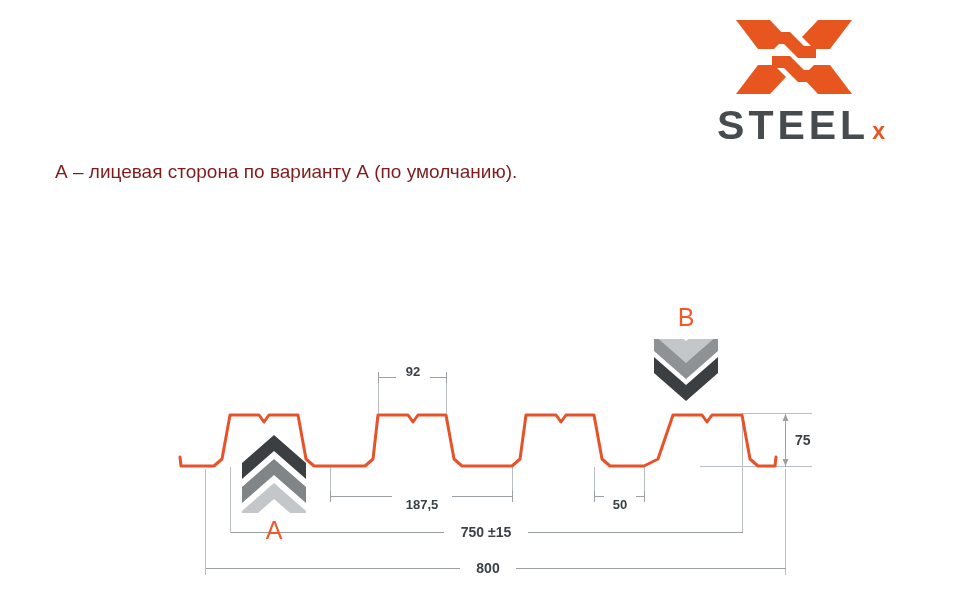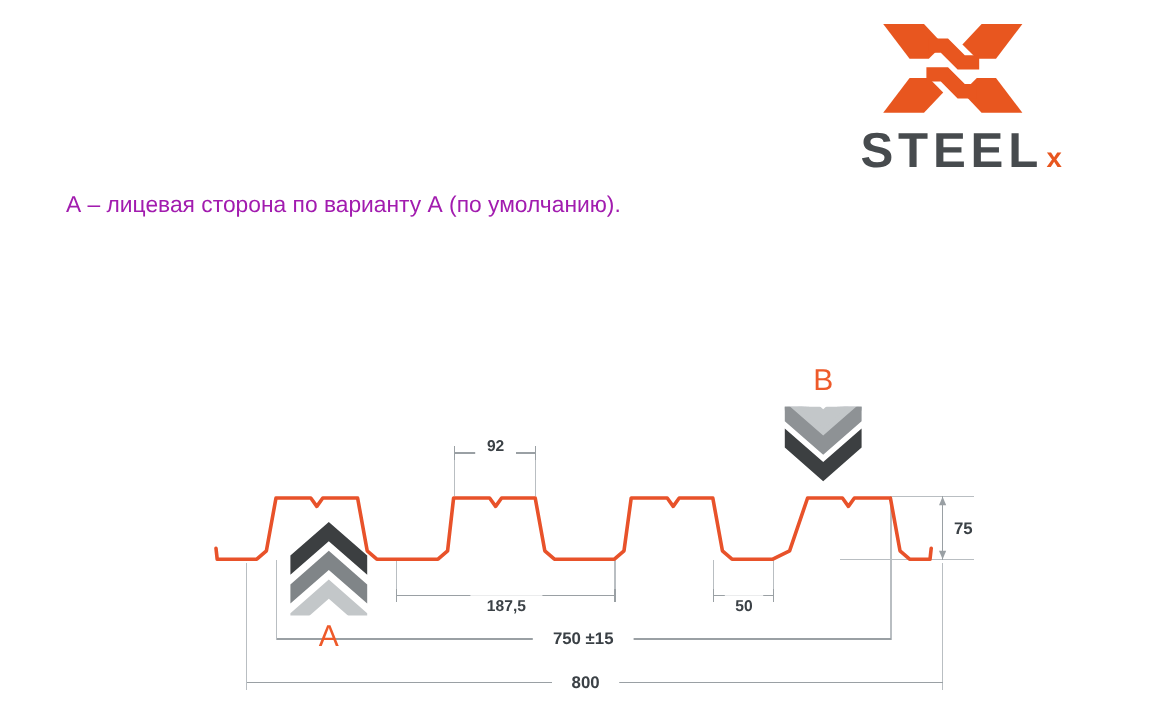--- a/index.html
+++ b/index.html
@@ -25,21 +25,21 @@
     font-family:"Liberation Sans", sans-serif;
   }
   .logo-x{
     font-size:23px;font-weight:bold;color:#e8561f;
     line-height:1;margin-left:3px;position:relative;top:-3px;
   }
 
   
   .note{
     position:absolute;left:55px;
-    font-size:19px;color:#a21caf;
+    font-size:19px;color:#7f1d1d;
     font-family:"Liberation Sans", sans-serif;
     white-space:nowrap;letter-spacing:0px;
   }
   .note-a{top:161px;}
   .note-b{top:217px;}
 
   
   .drawing{position:absolute;left:0;top:285px;width:970px;height:312px;}
 
   

